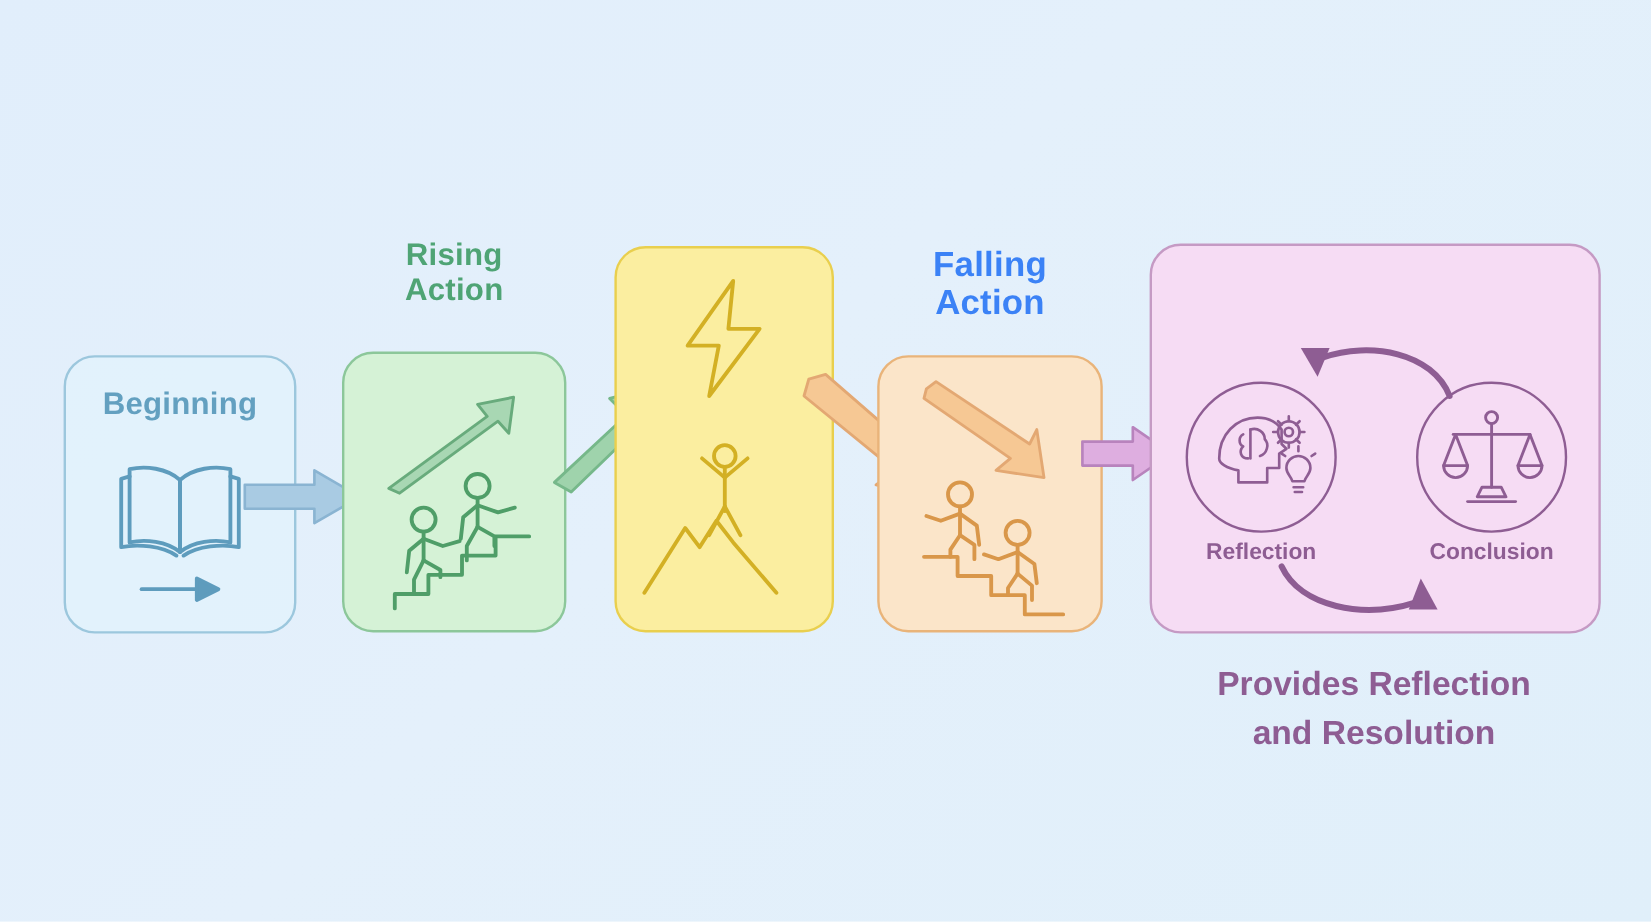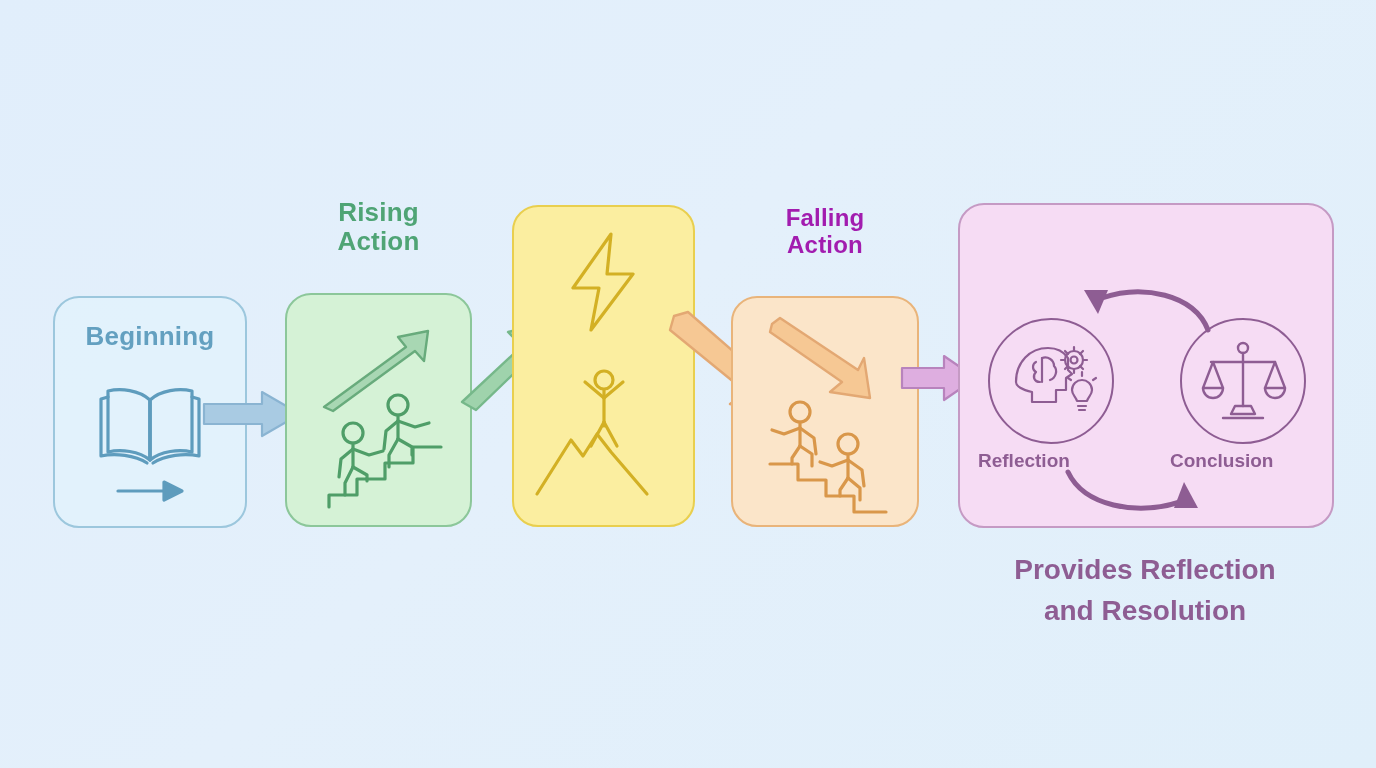--- a/index.html
+++ b/index.html
@@ -48,33 +48,33 @@
     position:absolute;
     font-weight:bold;
     text-align:center;
     line-height:1.12;
     letter-spacing:.2px;
     white-space:pre-line;
   }
   .t-beginning{left:53px;top:322px;width:194px;font-size:26px;color:#63a0c0;}
   .t-rising{left:285px;top:198px;width:187px;font-size:26px;color:#4fa475;}
   .t-climax{left:512px;top:160px;width:183px;font-size:26px;color:#cfb02c;}
-  .t-falling{left:731px;top:205px;width:188px;font-size:24px;color:#a21caf;}
+  .t-falling{left:731px;top:205px;width:188px;font-size:29px;color:#3b82f6;}
   .t-conclusion{left:958px;top:238px;width:376px;font-size:27px;color:#8e5d93;}
 
   
   .circle{
     position:absolute;border-radius:50%;
     border:2.5px solid #8e5d93;
     box-sizing:border-box;
   }
   .c-reflection{left:988px;top:318px;width:126px;height:126px;}
   .c-resolution{left:1180px;top:318px;width:126px;height:126px;}
   .circle-label{
-    position:absolute;font-size:19px;font-weight:bold;color:#8e5d93;
+    position:absolute;font-size:19px;font-weight:bold;color:#8e5d93;text-align:center;
   }
   .l-reflection{left:978px;top:450px;width:146px;}
   .l-resolution{left:1170px;top:450px;width:146px;}
 
   .caption{
     position:absolute;left:930px;top:550px;width:430px;
     font-size:28px;font-weight:bold;line-height:1.45;
     color:#8e5d93;text-align:center;white-space:pre-line;
   }
 

